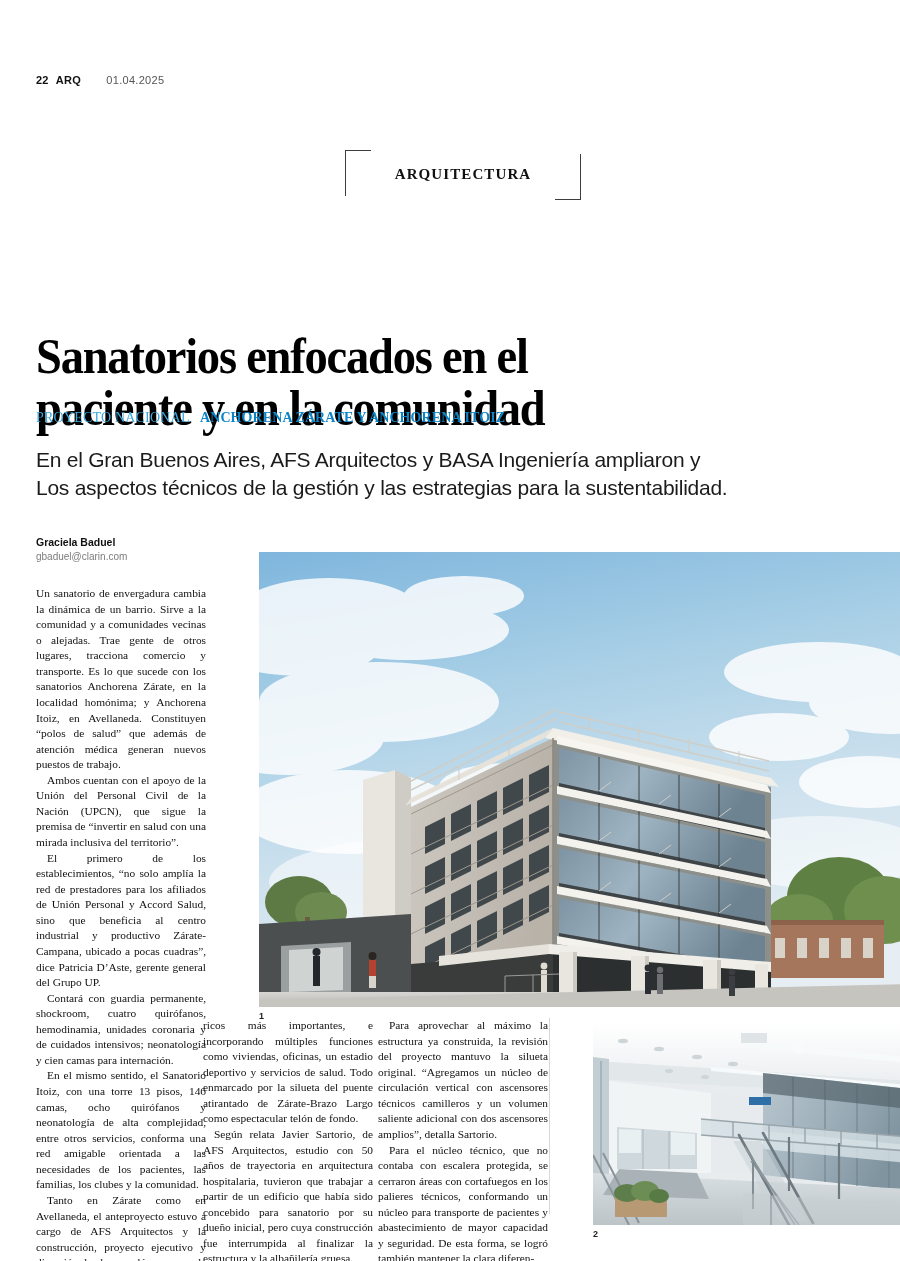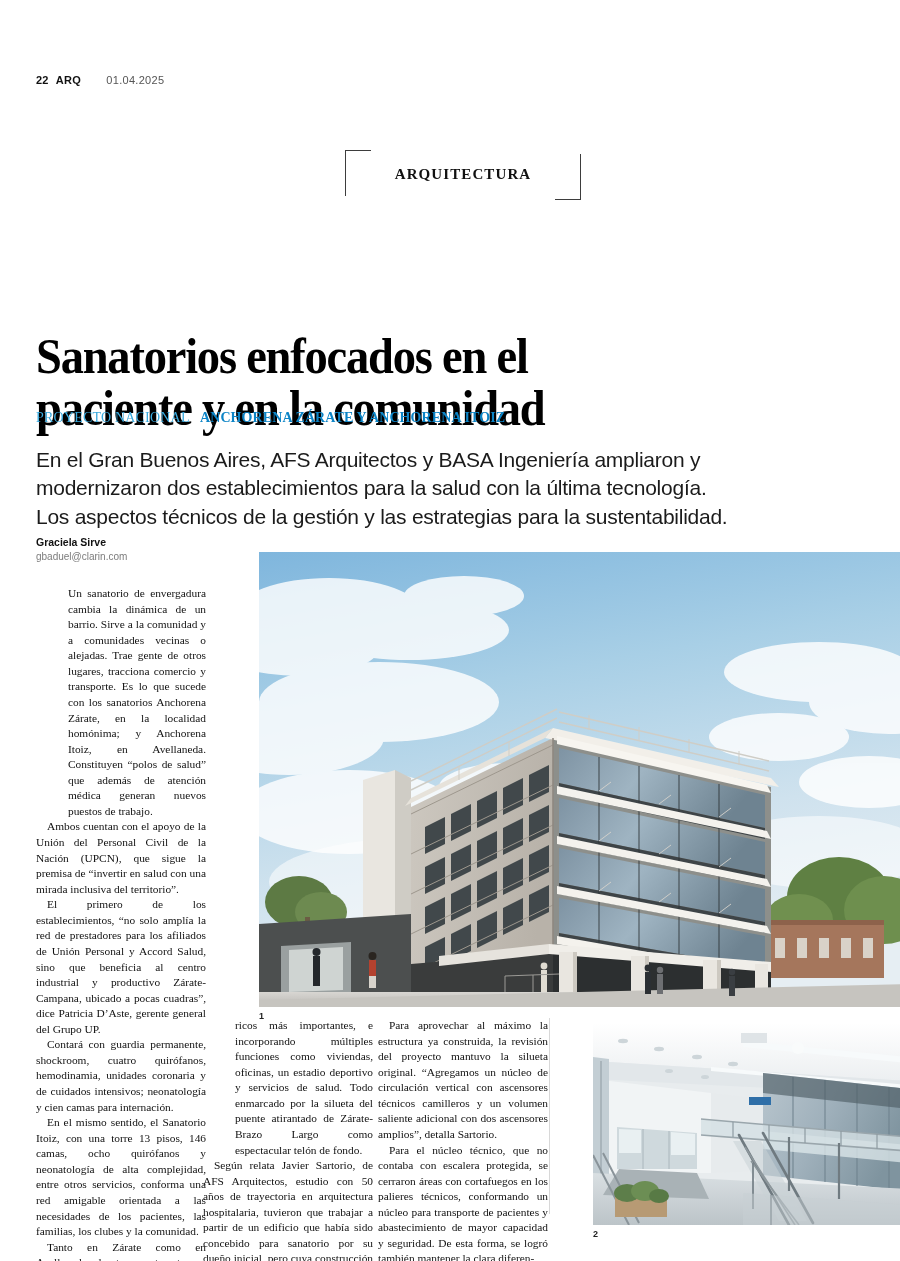--- a/index.html
+++ b/index.html
@@ -112,21 +112,21 @@
     position: absolute;
     font-family: "Liberation Serif", "DejaVu Serif", serif;
     font-size: 11.4px;
     line-height: 1.365;
     text-align: justify;
     color: #111;
     letter-spacing: -0.02px;
     -webkit-hyphens: auto; hyphens: auto;
   }
   .col p { margin: 0; text-indent: 11px; }
-  .col p.no-indent { text-indent: 0; margin-left: 32px; }
+  .col p.no-indent { text-indent: 0; }
 
   .col-1 { left: 36px;  top: 586px;  width: 170px; }
   .col-2 { left: 203px; top: 1018px; width: 170px; }
   .col-3 { left: 378px; top: 1018px; width: 170px; }
 
   
   .figure { position: absolute; }
   .figure .fig-num {
     font-family: "Liberation Sans", sans-serif;
     font-size: 9px;
@@ -171,26 +171,25 @@
   <span class="hl-line">paciente y en la comunidad</span>
 </h1>
 
 <div class="kicker">
   <span class="kicker-light">PROYECTO NACIONAL</span>
   <span class="kicker-bold">ANCHORENA ZÁRATE Y ANCHORENA ITOIZ</span>
 </div>
 
 <div class="standfirst">
   <span>En el Gran Buenos Aires, AFS Arquitectos y BASA Ingeniería ampliaron y</span>
-  <span>modernizaron dos establecimientos para la salud con la última tecnología.</span>
   <span>Los aspectos técnicos de la gestión y las estrategias para la sustentabilidad.</span>
 </div>
 
 <div class="byline">
-  <span class="byline-name">Graciela Sirve</span>
+  <span class="byline-name">Graciela Baduel</span>
   <span class="byline-email">gbaduel@clarin.com</span>
 </div>
 
 <div class="col col-1">
   <p class="no-indent">Un sanatorio de envergadura cambia la dinámica de un barrio. Sirve a la comunidad y a comunidades vecinas o alejadas. Trae gente de otros lugares, tracciona comercio y transporte. Es lo que sucede con los sanatorios Anchorena Zárate, en la localidad homónima; y Anchorena Itoiz, en Avellaneda. Constituyen “polos de salud” que además de atención médica generan nuevos puestos de trabajo.</p>
   <p>Ambos cuentan con el apoyo de la Unión del Personal Civil de la Nación (UPCN), que sigue la premisa de “invertir en salud con una mirada inclusiva del territorio”.</p>
   <p>El primero de los establecimientos, “no solo amplía la red de prestadores para los afiliados de Unión Personal y Accord Salud, sino que beneficia al centro industrial y productivo Zárate-Campana, ubicado a pocas cuadras”, dice Patricia D’Aste, gerente general del Grupo UP.</p>
   <p>Contará con guardia permanente, shockroom, cuatro quirófanos, hemodinamia, unidades coronaria y de cuidados intensivos; neonatología y cien camas para internación.</p>
   <p>En el mismo sentido, el Sanatorio Itoiz, con una torre 13 pisos, 146 camas, ocho quirófanos y neonatología de alta complejidad, entre otros servicios, conforma una red amigable orientada a las necesidades de los pacientes, las familias, los clubes y la comunidad.</p>
   <p>Tanto en Zárate como en Avellaneda, el anteproyecto estuvo a cargo de AFS Arquitectos y la construcción, proyecto ejecutivo y dirección de obra quedó en manos de BASA Ingeniería.</p>

